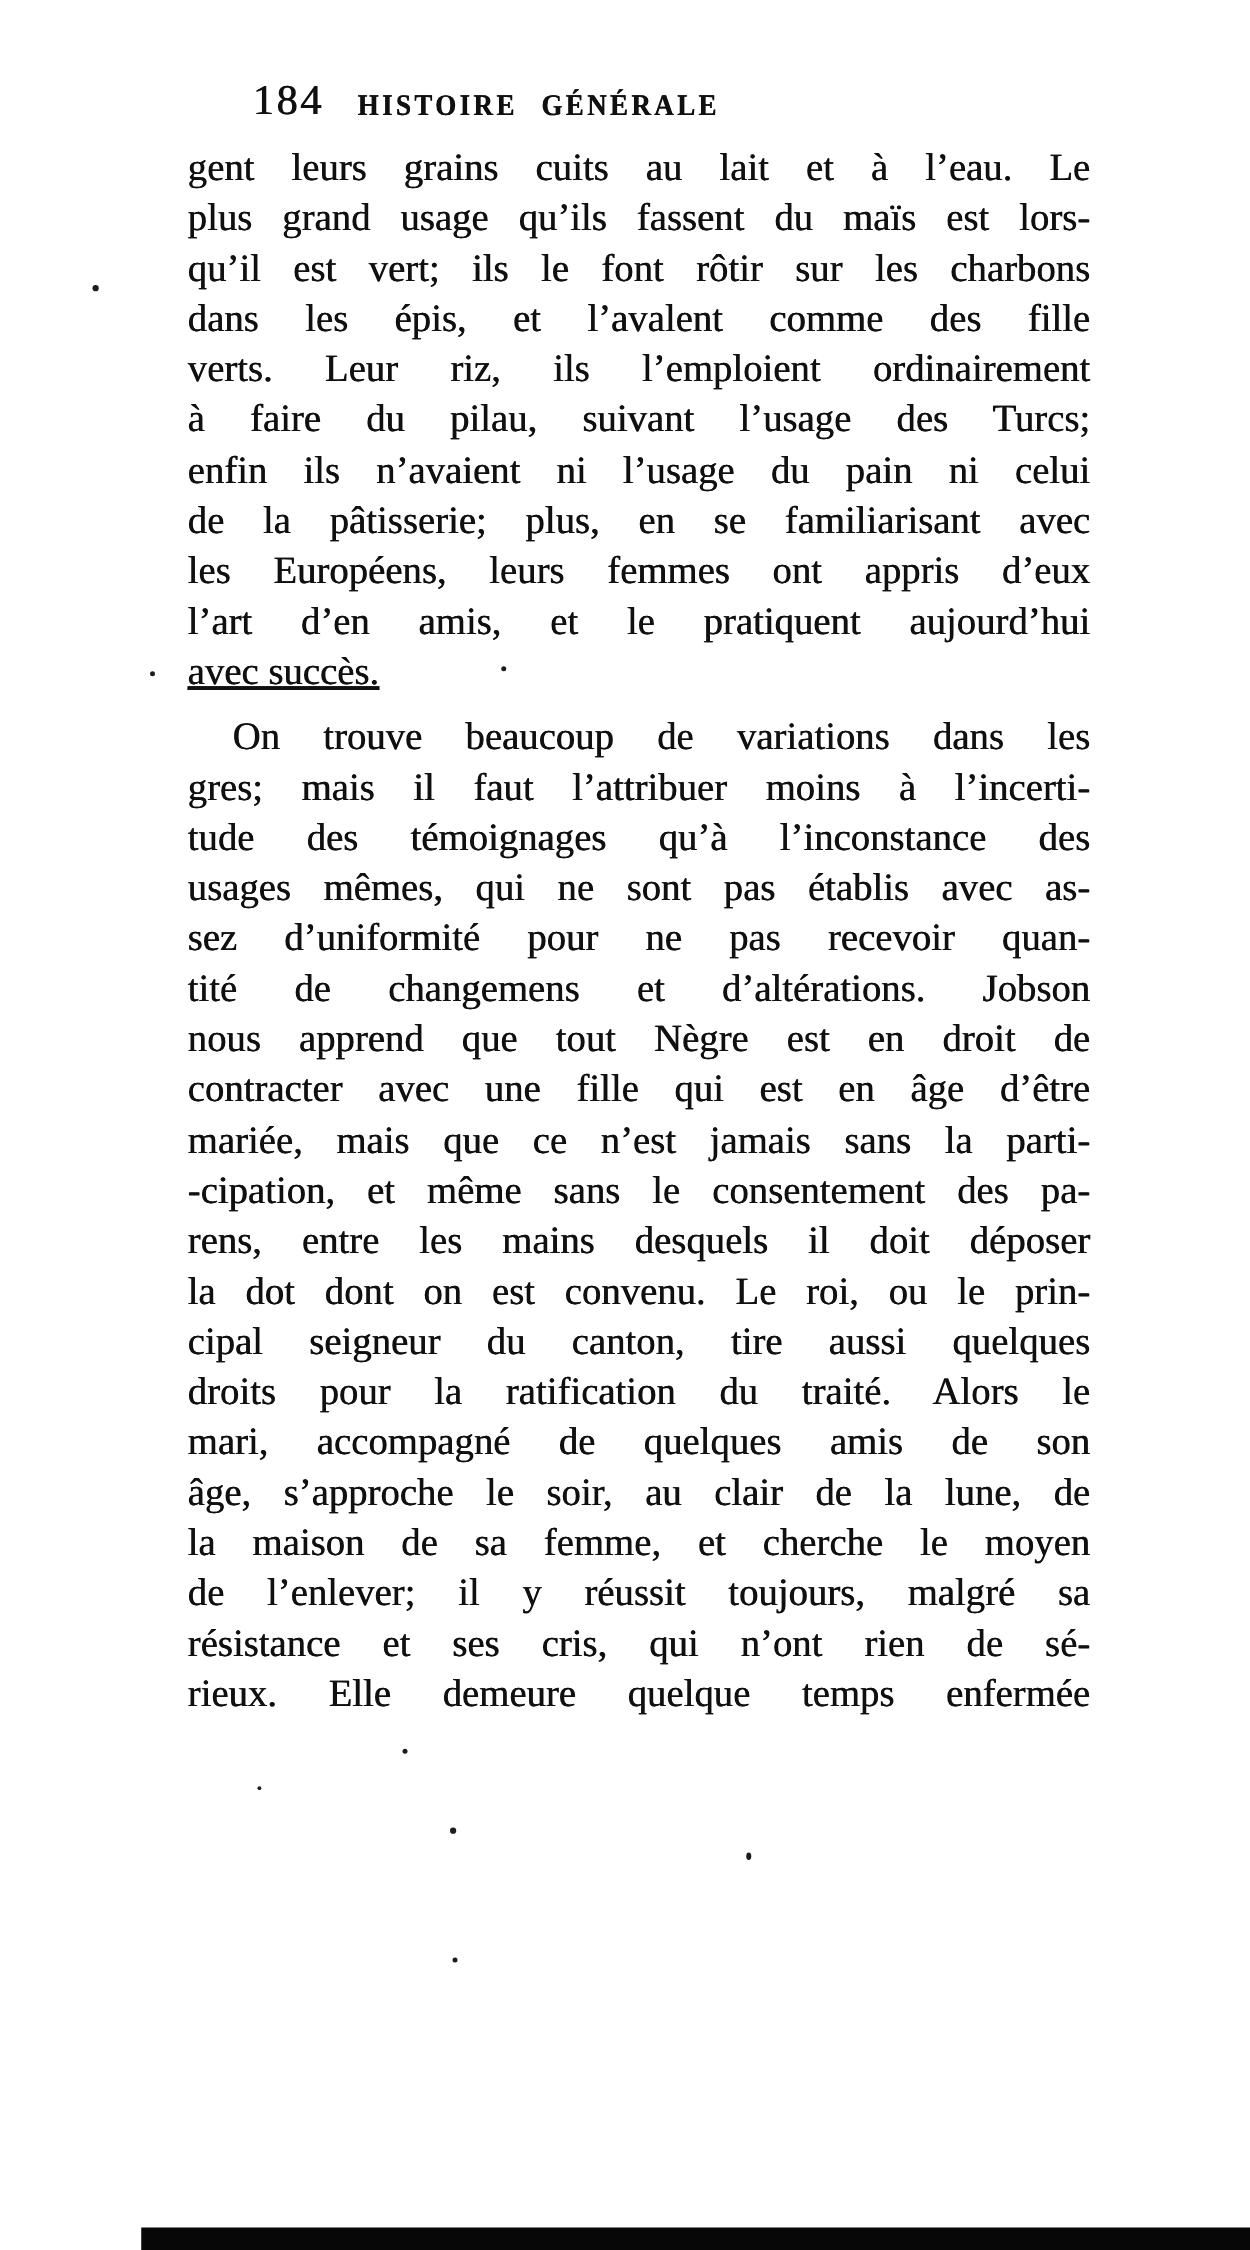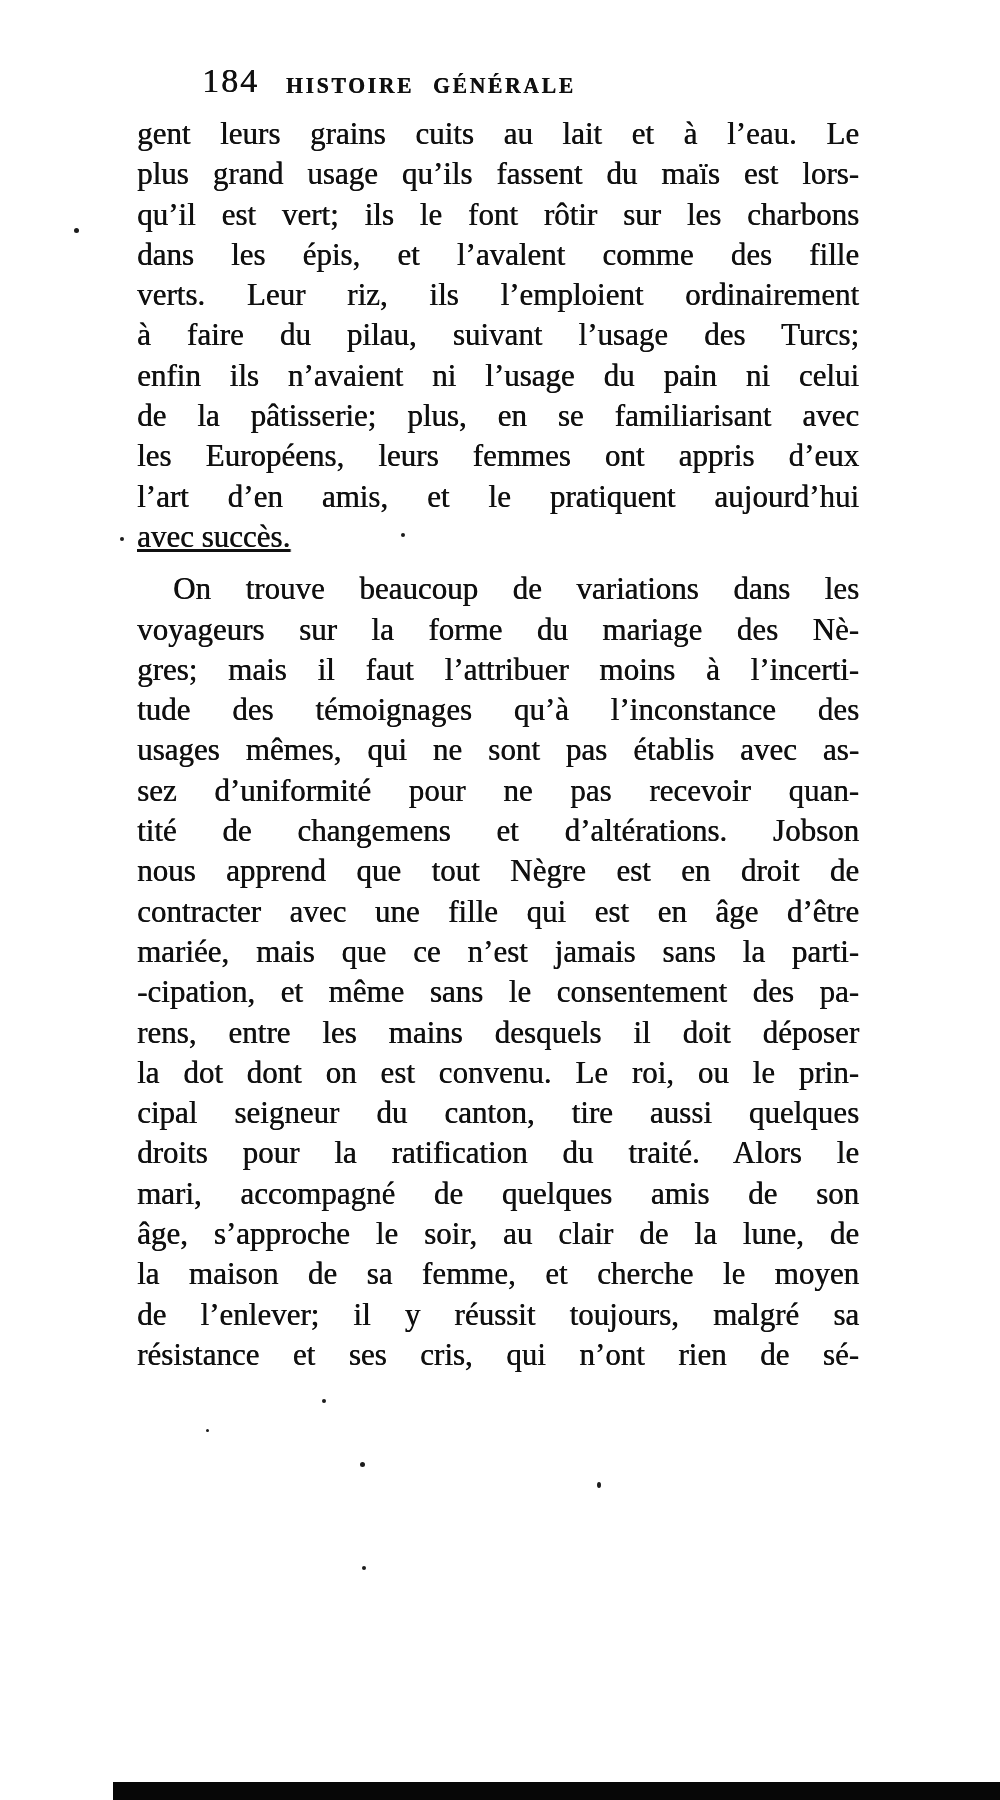--- a/index.html
+++ b/index.html
@@ -26,21 +26,21 @@
     font-weight:bold;
     letter-spacing:3px;
     word-spacing:12px;
     transform:scaleX(0.9);
     transform-origin:left top;
     text-shadow:0.4px 0 currentColor;
     white-space:nowrap;
   }
   .textblock{
     position:absolute;
-    left:137px;top:114px;
+    left:150px;top:114px;
     width:722px;
   }
   .line{
     height:40.3px;
     line-height:40.3px;
     font-size:31px;
     text-align:justify;
     text-align-last:justify;
     text-shadow:0.45px 0 currentColor;
     white-space:normal;
@@ -74,39 +74,39 @@
       <div class="line">qu’il est vert; ils le font rôtir sur les charbons</div>
       <div class="line">dans les épis, et l’avalent comme des fille</div>
       <div class="line">verts. Leur riz, ils l’emploient ordinairement</div>
       <div class="line">à faire du pilau, suivant l’usage des Turcs;</div>
       <div class="line">enfin ils n’avaient ni l’usage du pain ni celui</div>
       <div class="line">de la pâtisserie; plus, en se familiarisant avec</div>
       <div class="line">les Européens, leurs femmes ont appris d’eux</div>
       <div class="line">l’art d’en amis, et le pratiquent aujourd’hui</div>
       <div class="line flush-last">avec succès.</div>
       <div class="line indent">On trouve beaucoup de variations dans les</div>
-      <div class="line">voyageurs sur la forme du mariage des Nè-</div>
       <div class="line">gres; mais il faut l’attribuer moins à l’incerti-</div>
       <div class="line">tude des témoignages qu’à l’inconstance des</div>
       <div class="line">usages mêmes, qui ne sont pas établis avec as-</div>
       <div class="line">sez d’uniformité pour ne pas recevoir quan-</div>
       <div class="line">tité de changemens et d’altérations. Jobson</div>
       <div class="line">nous apprend que tout Nègre est en droit de</div>
       <div class="line">contracter avec une fille qui est en âge d’être</div>
       <div class="line">mariée, mais que ce n’est jamais sans la parti-</div>
       <div class="line">-cipation, et même sans le consentement des pa-</div>
       <div class="line">rens, entre les mains desquels il doit déposer</div>
       <div class="line">la dot dont on est convenu. Le roi, ou le prin-</div>
       <div class="line">cipal seigneur du canton, tire aussi quelques</div>
       <div class="line">droits pour la ratification du traité. Alors le</div>
       <div class="line">mari, accompagné de quelques amis de son</div>
       <div class="line">âge, s’approche le soir, au clair de la lune, de</div>
       <div class="line">la maison de sa femme, et cherche le moyen</div>
       <div class="line">de l’enlever; il y réussit toujours, malgré sa</div>
       <div class="line">résistance et ses cris, qui n’ont rien de sé-</div>
+      <div class="line">rieux. Elle demeure quelque temps enfermée</div>
     </div>
 
   <div class="speck" style="left:74px;top:228px;width:5px;height:5px;"></div>
   <div class="speck" style="left:120px;top:537px;width:4px;height:4px;"></div>
   <div class="speck" style="left:401px;top:533px;width:4px;height:4px;"></div>
   <div class="speck" style="left:322px;top:1399px;width:4px;height:4px;"></div>
   <div class="speck" style="left:206px;top:1429px;width:3px;height:3px;"></div>
   <div class="speck" style="left:360px;top:1462px;width:5px;height:5px;"></div>
   <div class="speck" style="left:597px;top:1482px;width:4px;height:6px;"></div>
   <div class="speck" style="left:362px;top:1566px;width:4px;height:4px;"></div>

